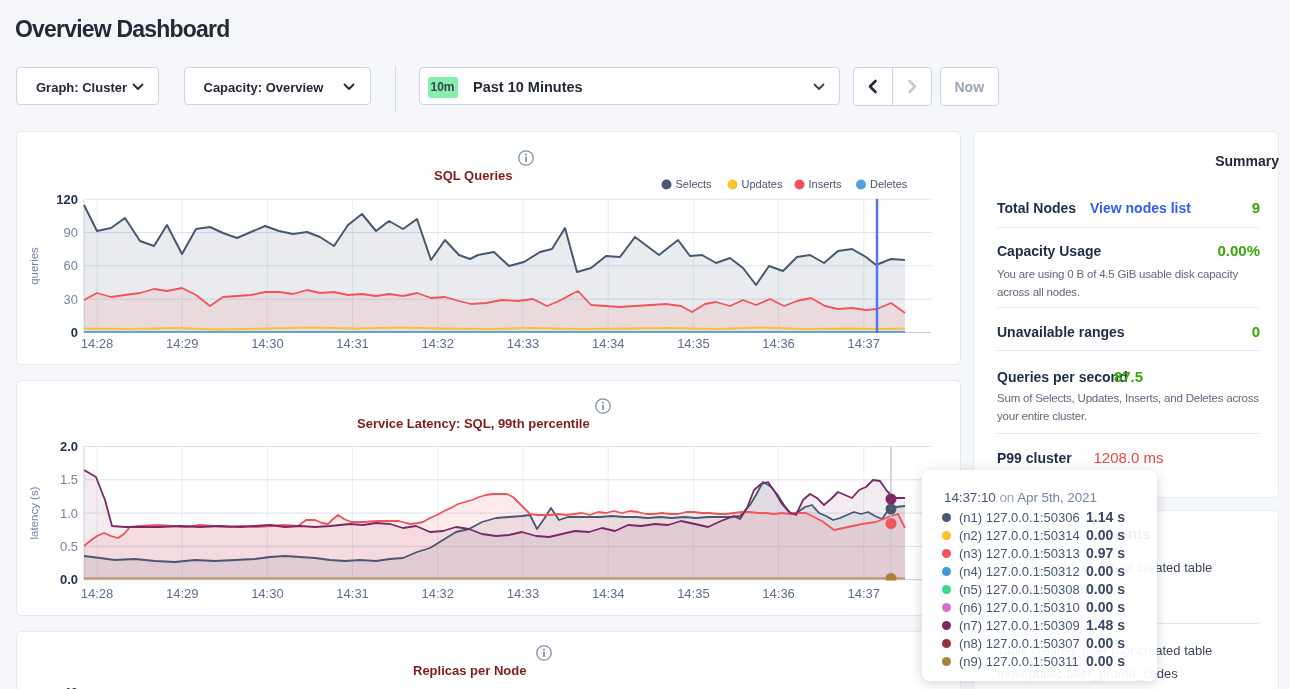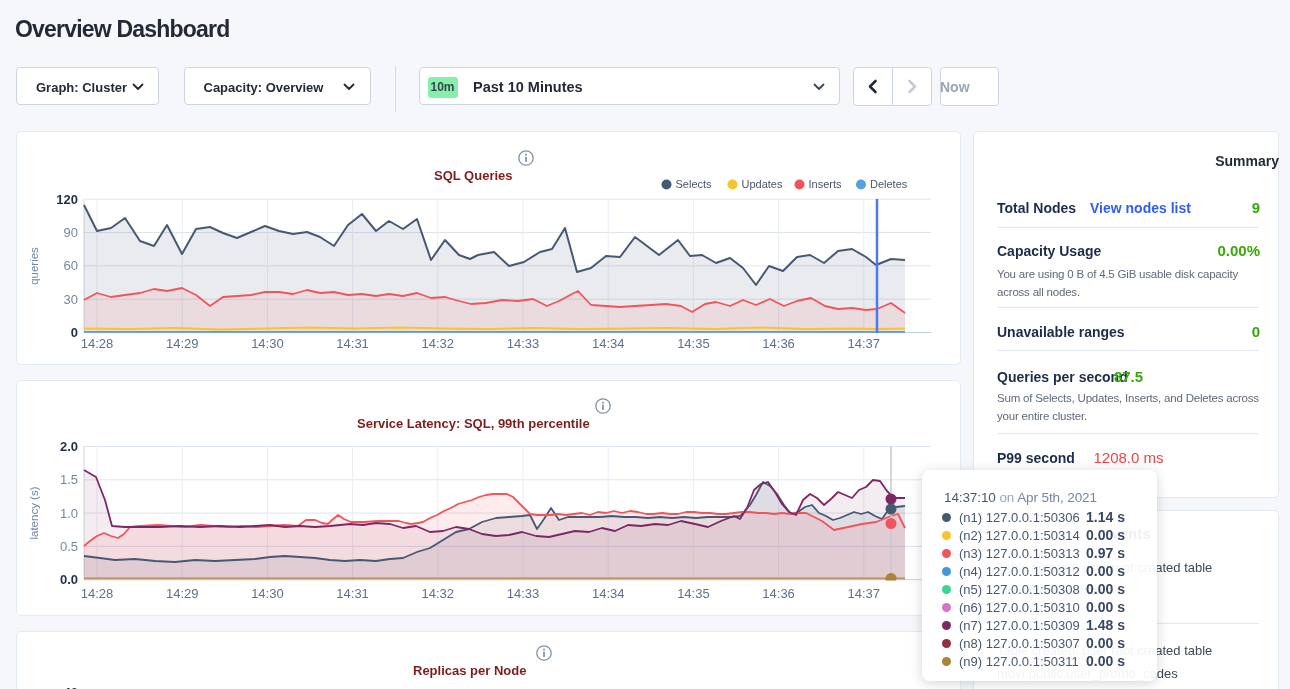--- a/index.html
+++ b/index.html
@@ -32,21 +32,21 @@
   </svg>
 <div class="ctl" style="left:853px;top:67px;width:78.5px;height:38.5px"></div>
 <div class="abs" style="left:892px;top:68px;width:1px;height:36.5px;background:#cdd5e3"></div>
 <svg class="abs" style="left:866px;top:79px" width="14" height="15" viewBox="0 0 14 15">
     <path d="M9.5,2 L4,7.5 L9.5,13" fill="none" stroke="#242a35" stroke-width="2.6" stroke-linecap="round" stroke-linejoin="round"></path>
   </svg>
 <svg class="abs" style="left:905px;top:79px" width="14" height="15" viewBox="0 0 14 15">
     <path d="M4.5,2 L10,7.5 L4.5,13" fill="none" stroke="#c3cbd9" stroke-width="2.6" stroke-linecap="round" stroke-linejoin="round"></path>
   </svg>
 <div class="ctl" style="left:940px;top:67px;width:58.5px;height:38.5px"></div>
-<div class="abs" style="left:940px;top:79px;width:58.5px;font-size:14px;font-weight:bold;color:#9aa5b5">Now</div>
+<div class="abs" style="left:940px;top:79px;width:58.5px;text-align:center;font-size:14px;font-weight:bold;color:#9aa5b5">Now</div>
 
 <div class="panel" style="left:16px;top:131px;width:945px;height:234px"></div>
 <div class="panel" style="left:16px;top:380px;width:945px;height:236px"></div>
 <div class="panel" style="left:16px;top:631px;width:945px;height:234px"></div>
 <div class="ctitle" style="left:434px;top:151px">SQL Queries</div>
 <svg class="abs" style="left:518px;top:150px" width="16" height="16" viewBox="0 0 16 16">
     <circle cx="8" cy="8" r="7.2" fill="none" stroke="#7f90aa" stroke-width="1.3"></circle>
     <rect x="7.15" y="6.7" width="1.7" height="5.2" fill="#7f90aa"></rect>
     <rect x="7.15" y="3.7" width="1.7" height="1.8" fill="#7f90aa"></rect>
   </svg>
@@ -178,21 +178,21 @@
 <div class="abs" style="left:997px;top:242px;width:263px;text-align:right;font-size:15px;font-weight:bold;color:#37a806">0.00%</div>
 <div class="abs" style="left:997px;top:265px;font-size:11.5px;letter-spacing:-0.2px;color:#60697b;line-height:18px">You are using 0 B of 4.5 GiB usable disk capacity<br>across all nodes.</div>
 <div class="hr" style="top:307px"></div>
 <div class="abs" style="left:997px;top:324px;font-size:14px;font-weight:bold;color:#1c2c4a">Unavailable ranges</div>
 <div class="abs" style="left:997px;top:323px;width:263px;text-align:right;font-size:15px;font-weight:bold;color:#37a806">0</div>
 <div class="hr" style="top:350px"></div>
 <div class="abs" style="left:997px;top:369px;font-size:14px;font-weight:bold;color:#1c2c4a">Queries per second</div>
 <div class="abs" style="left:997px;top:368px;width:263px;text-align:center;font-size:15px;font-weight:bold;color:#37a806">87.5</div>
 <div class="abs" style="left:997px;top:389px;font-size:11.5px;letter-spacing:-0.2px;color:#60697b;line-height:18px">Sum of Selects, Updates, Inserts, and Deletes across<br>your entire cluster.</div>
 <div class="hr" style="top:433px"></div>
-<div class="abs" style="left:997px;top:450px;font-size:14px;font-weight:bold;color:#1c2c4a">P99 second</div>
+<div class="abs" style="left:997px;top:450px;font-size:14px;font-weight:bold;color:#1c2c4a">P99 cluster</div>
 <div class="abs" style="left:997px;top:449px;width:263px;text-align:center;font-size:15px;font-weight:normal;color:#ef4444">1208.0 ms</div>
 
 <div class="panel" style="left:973px;top:510px;width:306px;height:360px"></div>
 <div class="abs" style="left:973px;top:525px;width:306px;text-align:center;font-size:15px;font-weight:bold;color:#242a35">Events</div>
 <div class="abs" style="left:997px;top:556px;width:258px;font-size:13px;color:#3c4858;line-height:23px">Table created: user root created table movr.public.vehicles</div>
 <div class="abs" style="left:997px;top:604px;font-size:12px;color:#8a94a6">17 minutes ago</div>
 <div class="hr" style="top:623px"></div>
 <div class="abs" style="left:997px;top:639px;width:258px;font-size:13px;color:#3c4858;line-height:23px">Table created: user root created table movr.public.user_promo_codes</div>
 
 <div class="abs" style="left:922px;top:470px;width:235px;height:211px;background:rgba(255,255,255,0.93);border-radius:8px;box-shadow:0 2px 12px rgba(50,60,80,0.22)"></div>

